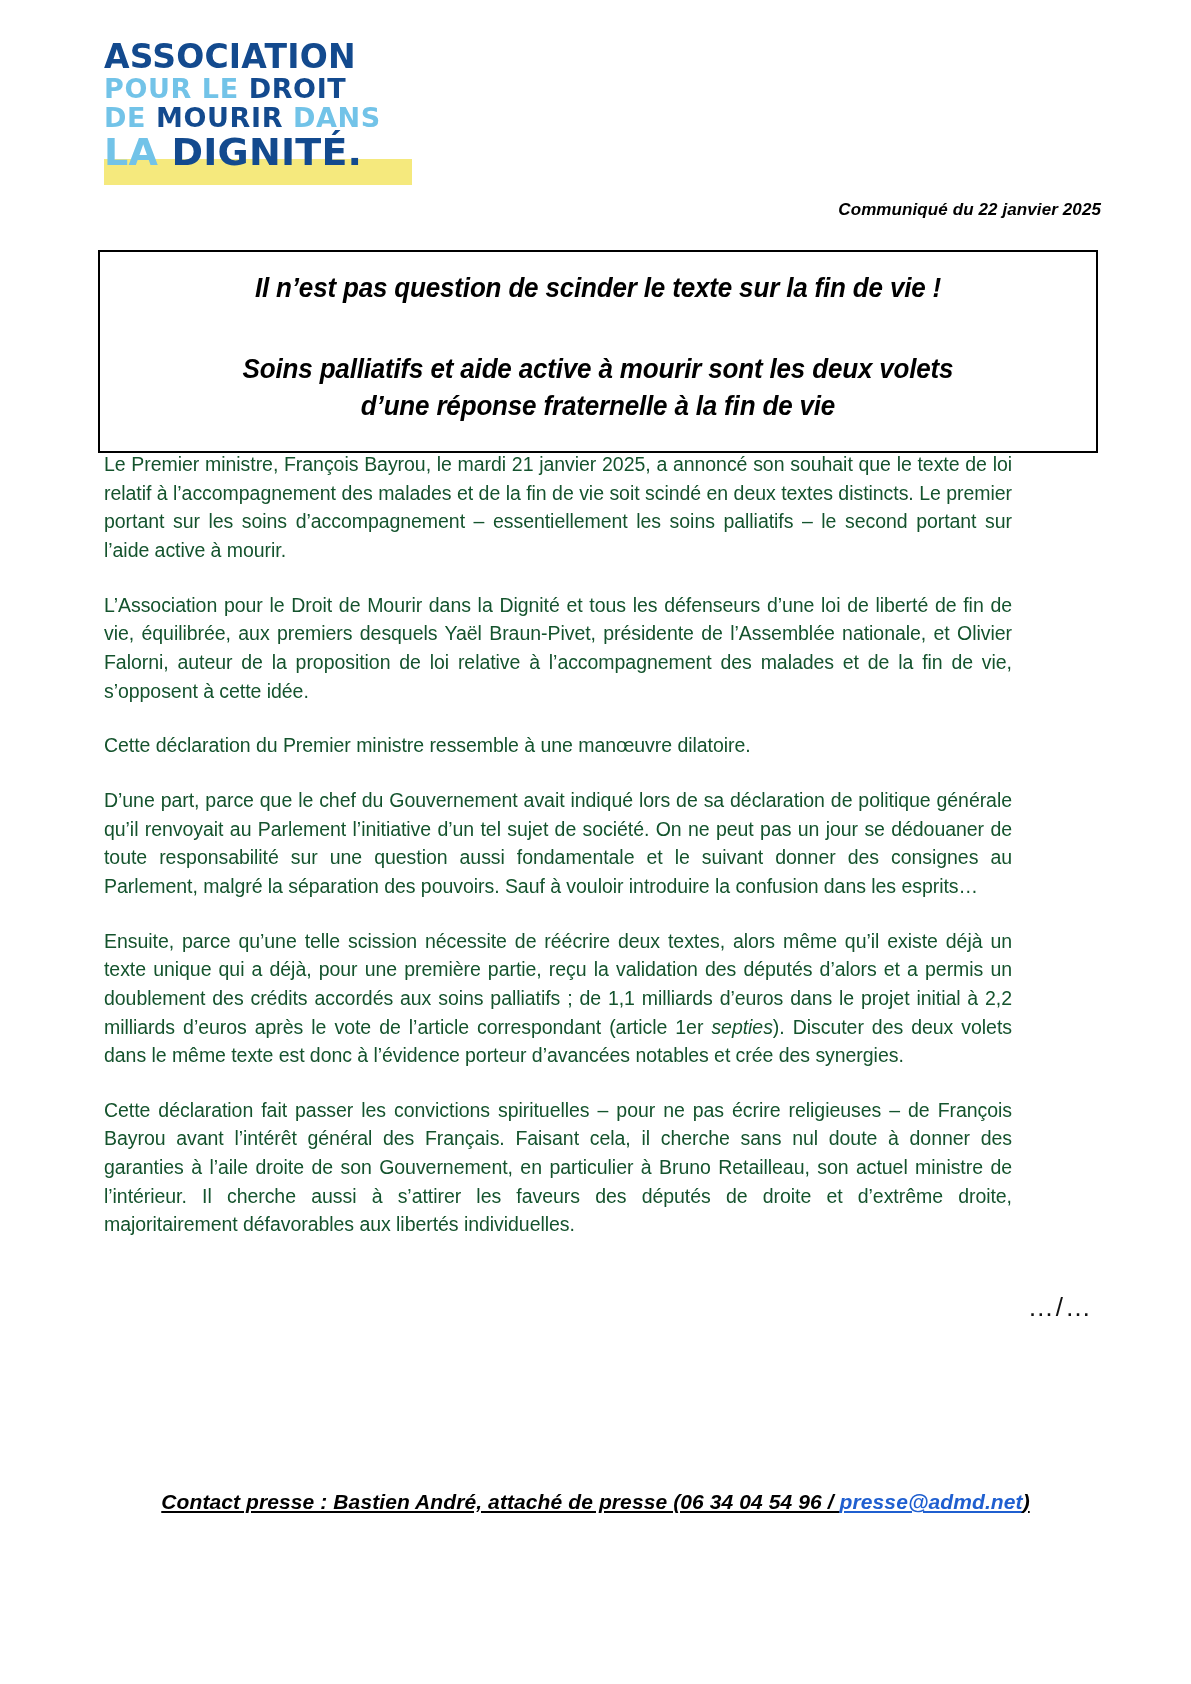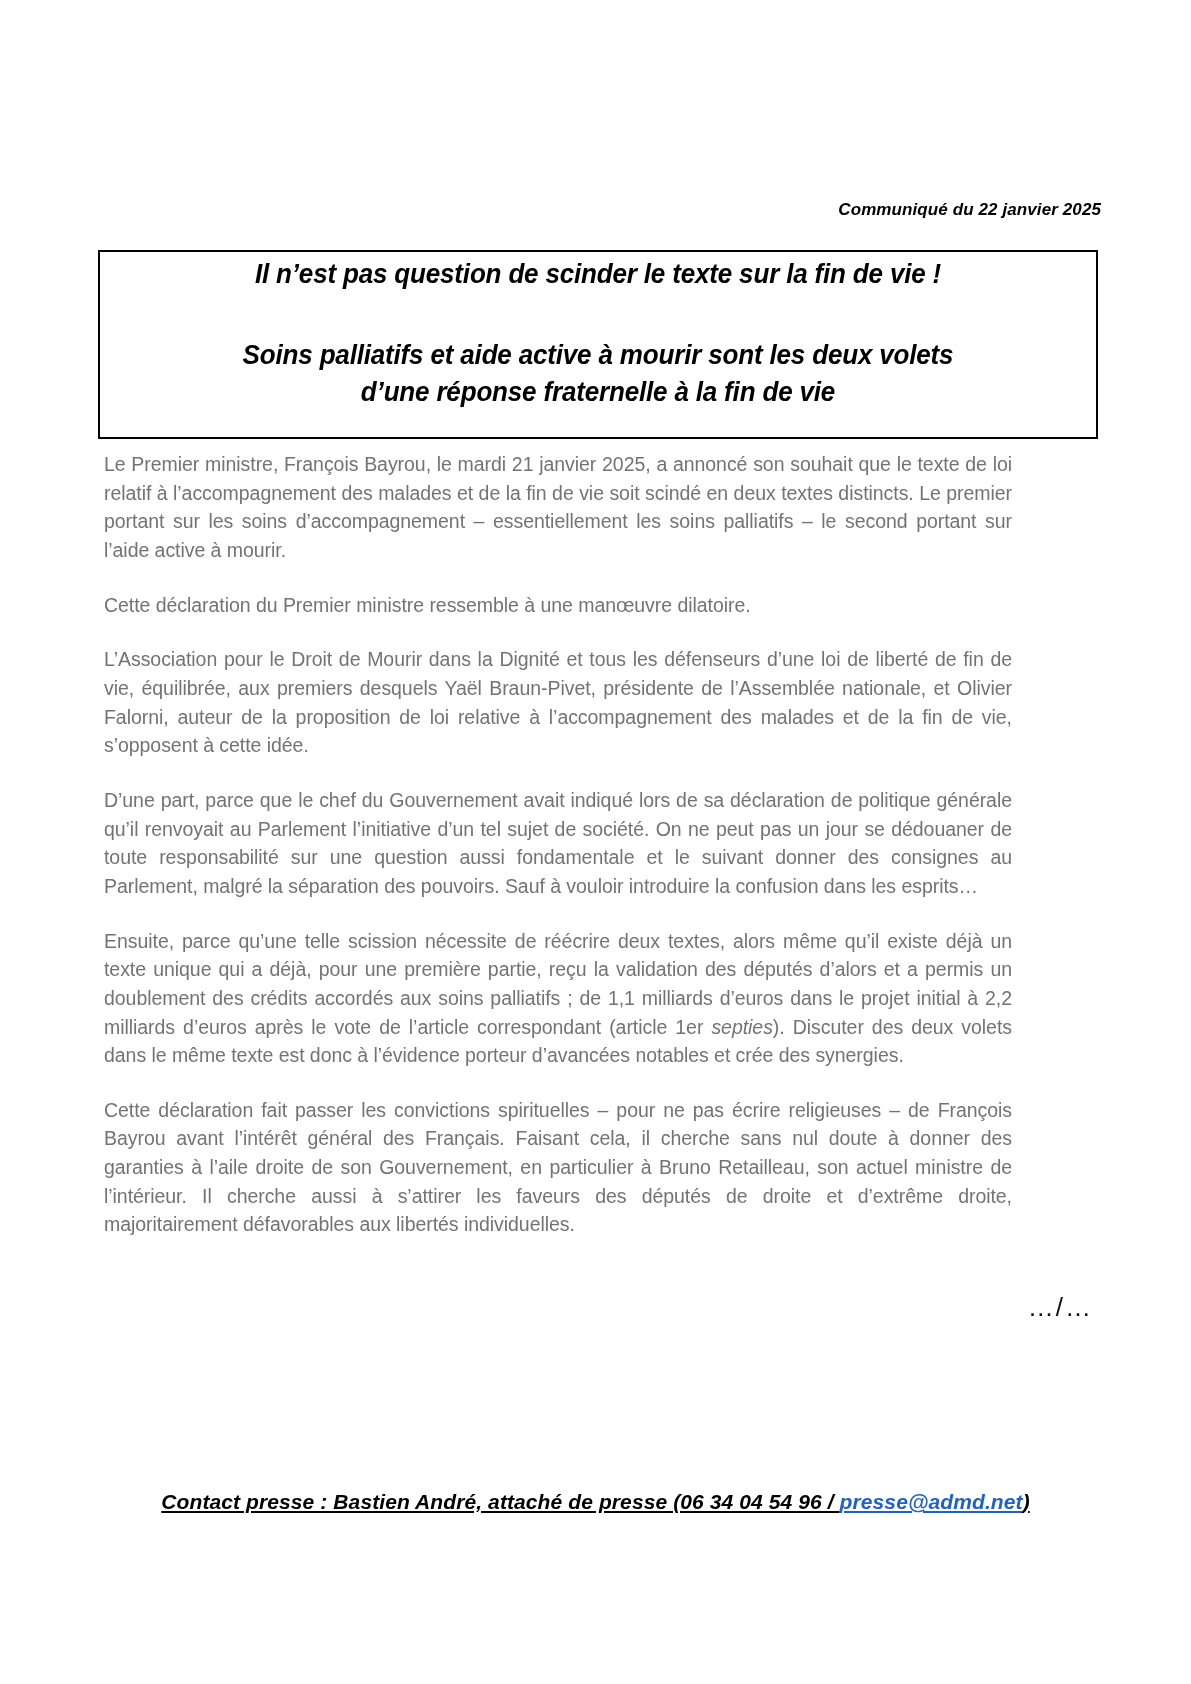--- a/index.html
+++ b/index.html
@@ -88,21 +88,21 @@
   }
 
   
   .title-box {
     position: absolute;
     left: 98px;
     top: 250px;
     width: 1000px;
     box-sizing: border-box;
     border: 2px solid #000000;
-    padding: 4px 38px 26px 38px;
+    padding: 18px 38px 26px 38px;
     text-align: center;
   }
   .title-line {
     font-family: "Liberation Sans Narrow", "Liberation Sans", sans-serif;
     font-style: italic;
     font-weight: 700;
     font-size: 28px;
     line-height: 1.32;
     letter-spacing: -0.2px;
     transform: scaleX(0.93);
@@ -119,21 +119,21 @@
     width: 908px;
   }
   .body-text p {
     margin: 0 0 26px 0;
     font-family: "Liberation Sans", sans-serif;
     font-size: 19.5px;
     line-height: 1.47;
     text-align: justify;
     text-justify: inter-word;
     letter-spacing: -0.05px;
-    color: #737373;
+    color: #14532d;
   }
   .body-text p:last-child { margin-bottom: 4px; }
   .body-text em { }
 
   
   .continuation {
     position: absolute;
     right: 98px;
     top: 1292px;
     font-family: "Liberation Sans", sans-serif;
@@ -165,33 +165,50 @@
     text-decoration: underline;
     font-style: italic;
     font-weight: 700;
   }
 </style>
 </head>
 <body>
 
 <div class="page">
 
+  <div class="logo">
+    <div class="logo-highlight"></div>
+    <div class="logo-rows">
+      <div class="logo-row logo-row-1">
+        <span class="dk">ASSOCIATION</span>
+      </div>
+      <div class="logo-row logo-row-2">
+        <span class="lt">POUR LE </span><span class="dk">DROIT</span>
+      </div>
+      <div class="logo-row logo-row-3">
+        <span class="lt">DE </span><span class="dk">MOURIR </span><span class="lt">DANS</span>
+      </div>
+      <div class="logo-row logo-row-4">
+        <span class="lt">LA </span><span class="dk">DIGNITÉ.</span>
+      </div>
+    </div>
+  </div>
 
   <div class="date-line">Communiqué du 22 janvier 2025</div>
 
   <div class="title-box">
     <div class="title-line t1">Il n’est pas question de scinder le texte sur la fin de vie !</div>
     <div class="title-line t2">Soins palliatifs et aide active à mourir sont les deux volets</div>
     <div class="title-line t2">d’une réponse fraternelle à la fin de vie</div>
   </div>
 
   <div class="body-text">
     <p>Le Premier ministre, François Bayrou, le mardi 21 janvier 2025, a annoncé son souhait que le texte de loi relatif à l’accompagnement des malades et de la fin de vie soit scindé en deux textes distincts. Le premier portant sur les soins d’accompagnement – essentiellement les soins palliatifs – le second portant sur l’aide active à mourir.</p>
+    <p>L’Association pour le Droit de Mourir dans la Dignité et tous les défenseurs d’une loi de liberté de fin de vie, équilibrée, aux premiers desquels Yaël Braun-Pivet, présidente de l’Assemblée nationale, et Olivier Falorni, auteur de la proposition de loi relative à l’accompagnement des malades et de la fin de vie, s’opposent à cette idée.</p>
     <p>Cette déclaration du Premier ministre ressemble à une manœuvre dilatoire.</p>
-    <p>L’Association pour le Droit de Mourir dans la Dignité et tous les défenseurs d’une loi de liberté de fin de vie, équilibrée, aux premiers desquels Yaël Braun-Pivet, présidente de l’Assemblée nationale, et Olivier Falorni, auteur de la proposition de loi relative à l’accompagnement des malades et de la fin de vie, s’opposent à cette idée.</p>
     <p>D’une part, parce que le chef du Gouvernement avait indiqué lors de sa déclaration de politique générale qu’il renvoyait au Parlement l’initiative d’un tel sujet de société. On ne peut pas un jour se dédouaner de toute responsabilité sur une question aussi fondamentale et le suivant donner des consignes au Parlement, malgré la séparation des pouvoirs. Sauf à vouloir introduire la confusion dans les esprits…</p>
     <p><span>Ensuite, parce qu’une telle scission nécessite de réécrire deux textes, alors même qu’il existe déjà un texte unique qui a déjà, pour une première partie, reçu la validation des députés d’alors et a permis un doublement des crédits accordés aux soins palliatifs ; de 1,1 milliards d’euros dans le projet initial à 2,2 milliards d’euros après le vote de l’article correspondant (article 1er </span><em>septies</em><span>). Discuter des deux volets dans le même texte est donc à l’évidence porteur d’avancées notables et crée des synergies.</span></p>
     <p>Cette déclaration fait passer les convictions spirituelles – pour ne pas écrire religieuses – de François Bayrou avant l’intérêt général des Français. Faisant cela, il cherche sans nul doute à donner des garanties à l’aile droite de son Gouvernement, en particulier à Bruno Retailleau, son actuel ministre de l’intérieur. Il cherche aussi à s’attirer les faveurs des députés de droite et d’extrême droite, majoritairement défavorables aux libertés individuelles.</p>
   </div>
 
   <div class="continuation">…/…</div>
 
   <div class="footer">
     <div class="footer-text"><span>Contact presse : Bastien André, attaché de presse (06 34 04 54 96 / </span><a class="footer-email" href="#">presse@admd.net</a><span>)</span></div>
   </div>

